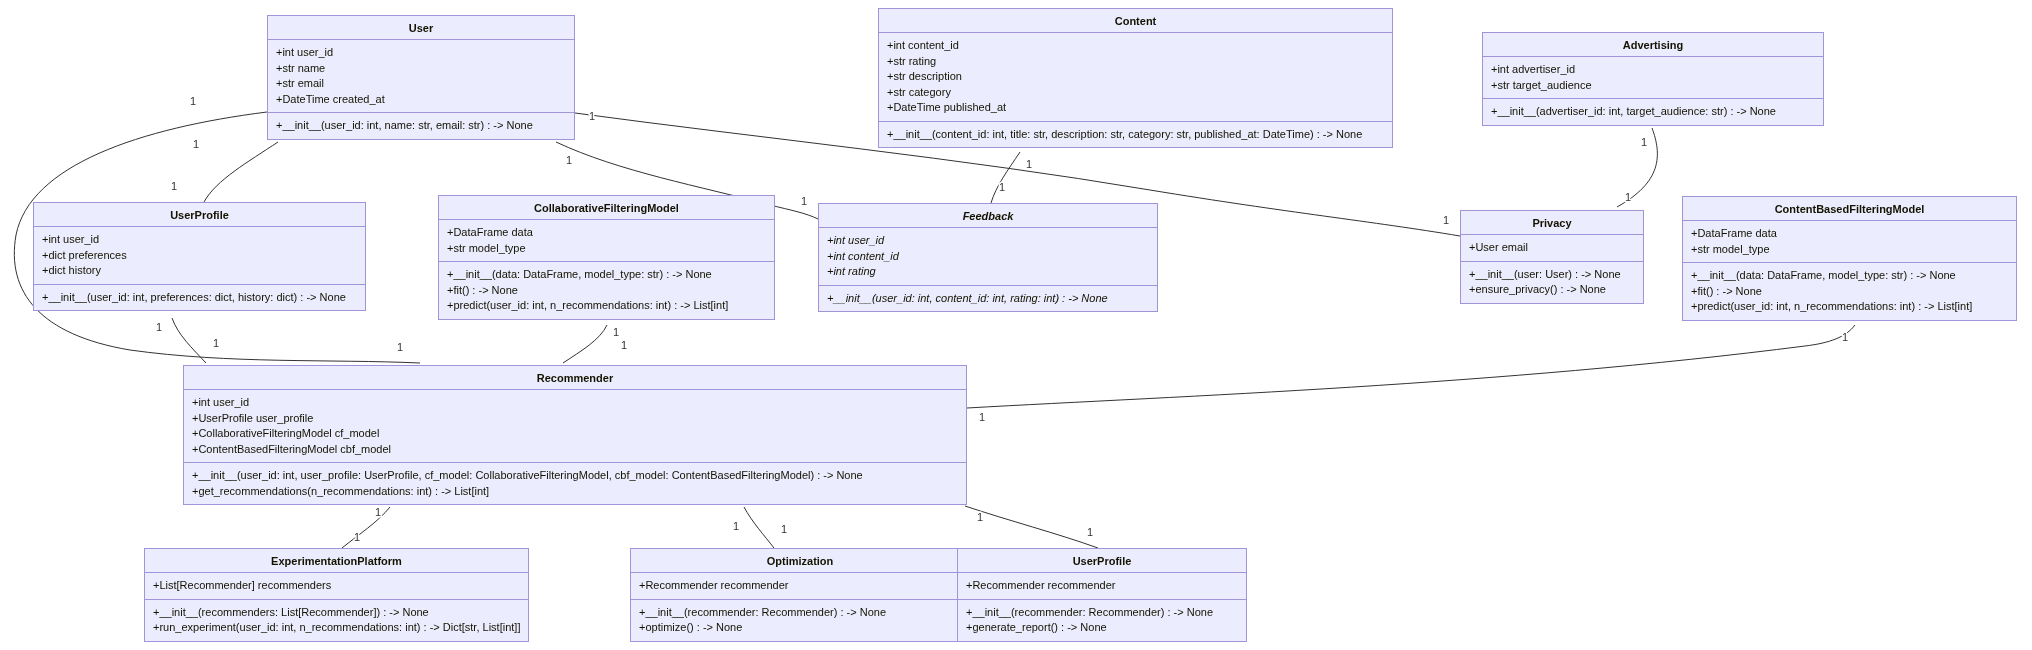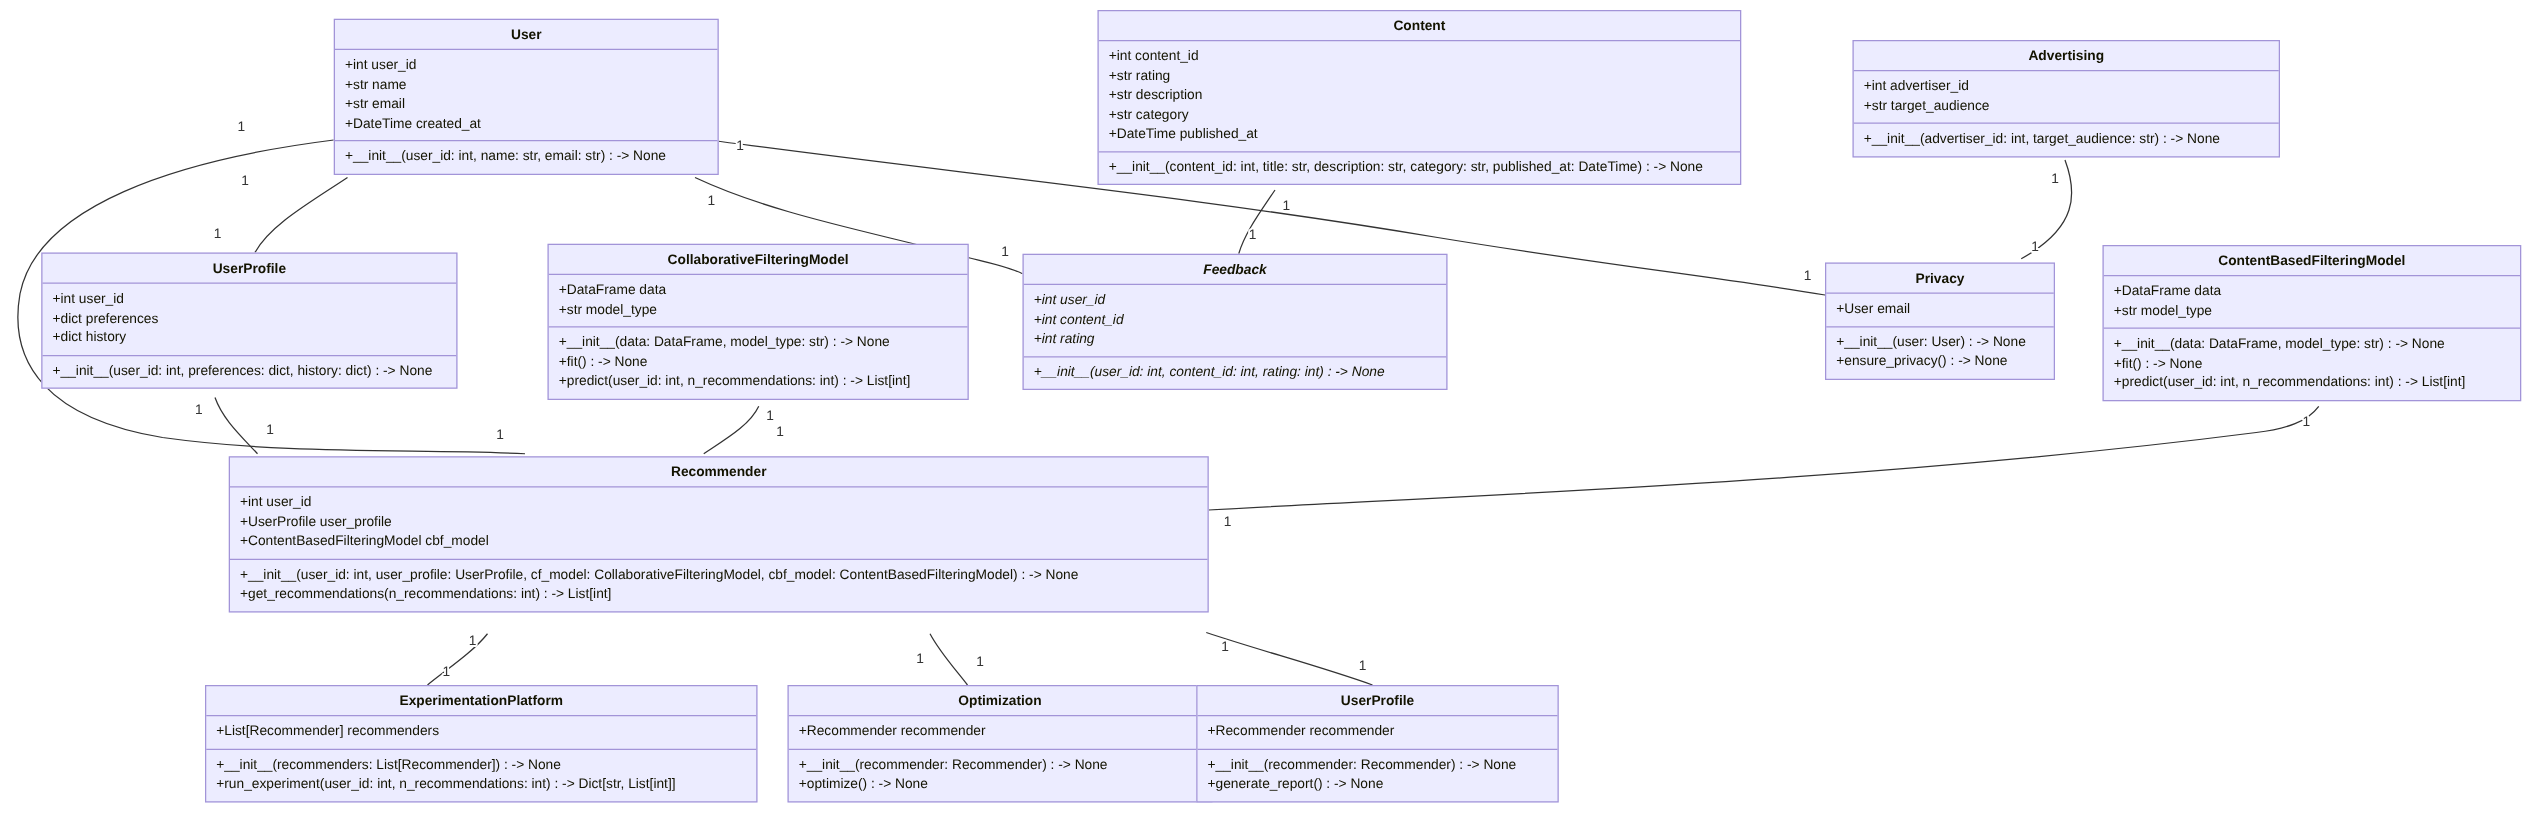--- a/index.html
+++ b/index.html
@@ -177,28 +177,29 @@
           <div class="member-row">+__init__(data: DataFrame, model_type: str) : -&gt; None</div>
           <div class="member-row">+fit() : -&gt; None</div>
           <div class="member-row">+predict(user_id: int, n_recommendations: int) : -&gt; List[int]</div>
         </div>
       </div>
       <div class="class-box" style="left: 183px; top: 365px; width: 784px;">
         <div class="class-title">Recommender</div>
         <div class="class-attrs">
           <div class="member-row">+int user_id</div>
           <div class="member-row">+UserProfile user_profile</div>
+          <div class="member-row">+CollaborativeFilteringModel cf_model</div>
           <div class="member-row">+ContentBasedFilteringModel cbf_model</div>
         </div>
         <div class="class-methods">
           <div class="member-row">+__init__(user_id: int, user_profile: UserProfile, cf_model: CollaborativeFilteringModel, cbf_model: ContentBasedFilteringModel) : -&gt; None</div>
           <div class="member-row">+get_recommendations(n_recommendations: int) : -&gt; List[int]</div>
         </div>
       </div>
-      <div class="class-box" style="left: 164px; top: 548px; width: 442px;">
+      <div class="class-box" style="left: 144px; top: 548px; width: 385px;">
         <div class="class-title">ExperimentationPlatform</div>
         <div class="class-attrs">
           <div class="member-row">+List[Recommender] recommenders</div>
         </div>
         <div class="class-methods">
           <div class="member-row">+__init__(recommenders: List[Recommender]) : -&gt; None</div>
           <div class="member-row">+run_experiment(user_id: int, n_recommendations: int) : -&gt; Dict[str, List[int]]</div>
         </div>
       </div>
       <div class="class-box" style="left: 630px; top: 548px; width: 340px;">

